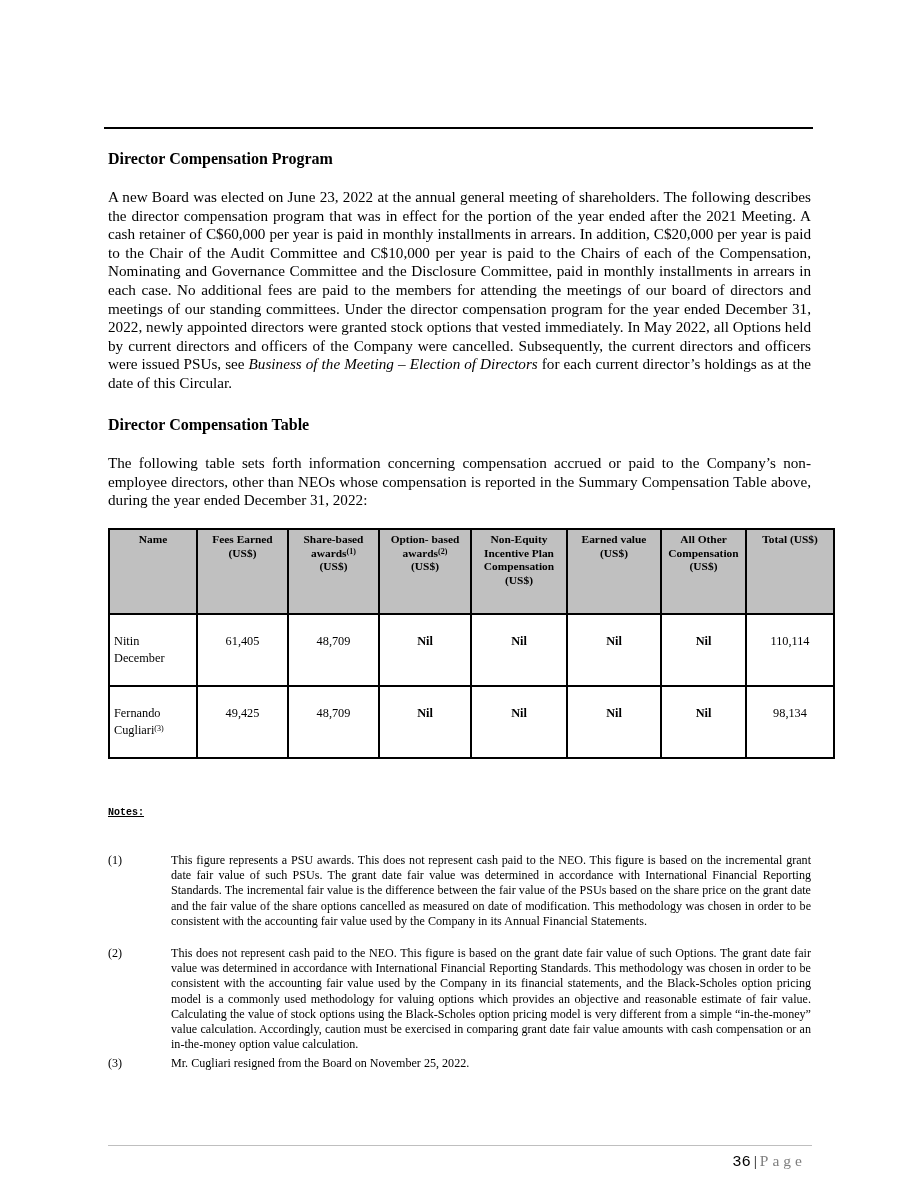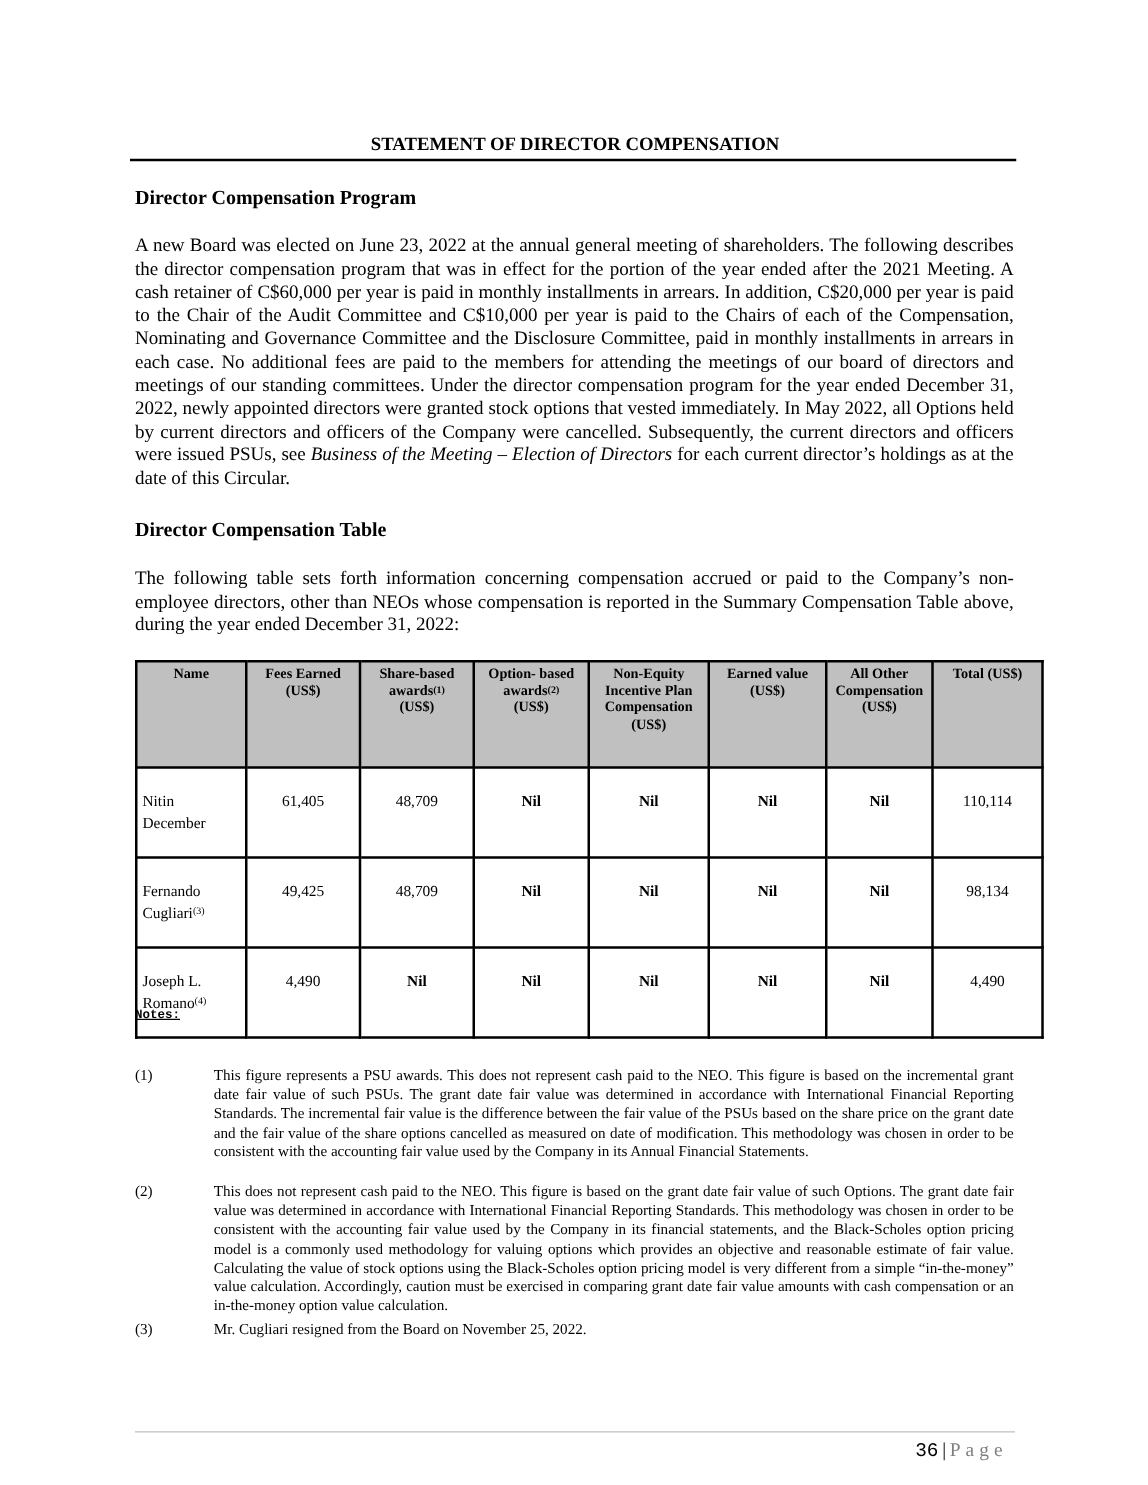--- a/index.html
+++ b/index.html
@@ -38,21 +38,20 @@
   .footer { position: absolute; right: 112px; top: 1152px; font-size: 15.5px; }
   .footer .pnum { color: #000; font-family: Liberation Mono, monospace; }
   .footer .sep { color: #000; margin: 0 3px; }
   .footer .plabel { color: #7f7f7f; letter-spacing: 4px; }
 </style>
 </head>
 <body>
 
 <div class="page">
 
-  <div class="title">STATEMENT OF DIRECTOR COMPENSATION</div>
   <div class="title-rule"></div>
 
   <div class="h2" style="top:150px;">Director Compensation Program</div>
 
   <div class="para" style="top:188px;"><span>A new Board was elected on June 23, 2022 at the annual general meeting of shareholders. The following describes the director compensation program that was in effect for the portion of the year ended after the 2021 Meeting. A cash retainer of C$60,000 per year is paid in monthly installments in arrears. In addition, C$20,000 per year is paid to the Chair of the Audit Committee and C$10,000 per year is paid to the Chairs of each of the Compensation, Nominating and Governance Committee and the Disclosure Committee, paid in monthly installments in arrears in each case. No additional fees are paid to the members for attending the meetings of our board of directors and meetings of our standing committees. Under the director compensation program for the year ended December 31, 2022, newly appointed directors were granted stock options that vested immediately. In May 2022, all Options held by current directors and officers of the Company were cancelled. Subsequently, the current directors and officers were issued PSUs, see </span><i>Business of the Meeting – Election of Directors</i><span> for each current director’s holdings as at the date of this Circular.</span></div>
 
   <div class="h2" style="top:416px;">Director Compensation Table</div>
 
   <div class="para" style="top:454px;">The following table sets forth information concerning compensation accrued or paid to the Company’s non-employee directors, other than NEOs whose compensation is reported in the Summary Compensation Table above, during the year ended December 31, 2022:</div>
 
@@ -93,30 +92,20 @@
       <tr style="height:48px;">
         <td class="name"><span>Fernando Cugliari</span><sup>(3)</sup></td>
         <td class="num">49,425</td>
         <td class="num">48,709</td>
         <td class="nil">Nil</td>
         <td class="nil">Nil</td>
         <td class="nil">Nil</td>
         <td class="nil">Nil</td>
         <td class="total">98,134</td>
       </tr>
-      <tr style="height:32px;">
-        <td class="name"><span>Joseph L. Romano</span><sup>(4)</sup></td>
-        <td class="num">4,490</td>
-        <td class="nil">Nil</td>
-        <td class="nil">Nil</td>
-        <td class="nil">Nil</td>
-        <td class="nil">Nil</td>
-        <td class="nil">Nil</td>
-        <td class="total">4,490</td>
-      </tr>
     </tbody>
   </table>
 
   <div class="notes-label">Notes:</div>
 
   <div class="note" style="top:853px;">
     <span class="num">(1)</span>
     <div class="txt">This figure represents a PSU awards. This does not represent cash paid to the NEO. This figure is based on the incremental grant date fair value of such PSUs. The grant date fair value was determined in accordance with International Financial Reporting Standards. The incremental fair value is the difference between the fair value of the PSUs based on the share price on the grant date and the fair value of the share options cancelled as measured on date of modification. This methodology was chosen in order to be consistent with the accounting fair value used by the Company in its Annual Financial Statements.</div>
   </div>
   <div class="note" style="top:946px;">

